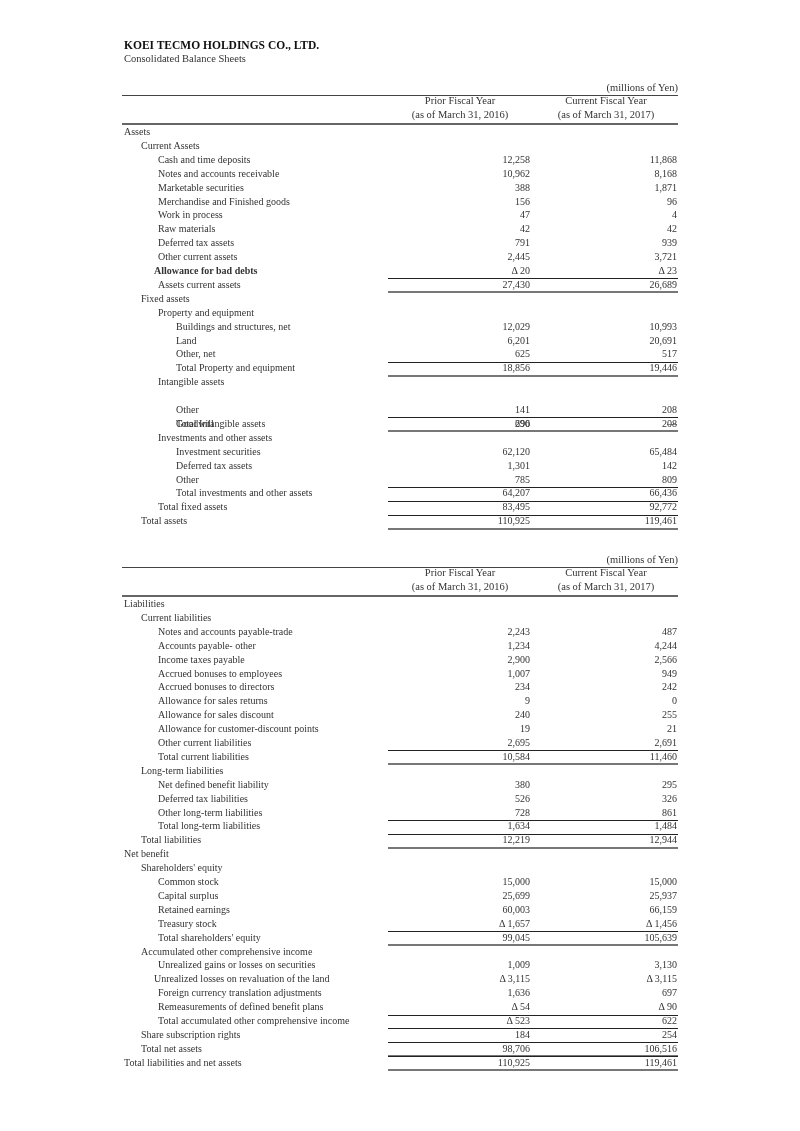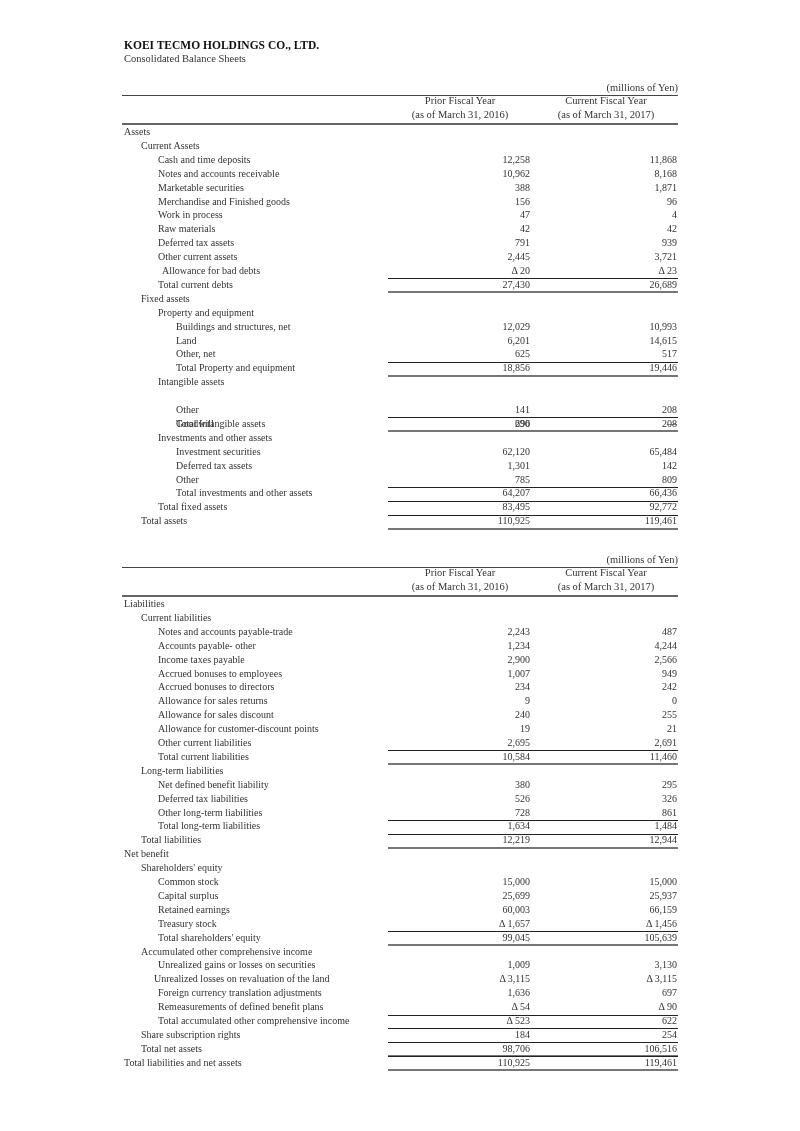--- a/index.html
+++ b/index.html
@@ -86,26 +86,26 @@
         <span class="label" style="left: 36px;">Deferred tax assets</span>
         <span class="v1">791</span>
         <span class="v2">939</span>
       </div>
       <div class="row" style="top: 127.1px;">
         <span class="label" style="left: 36px;">Other current assets</span>
         <span class="v1">2,445</span>
         <span class="v2">3,721</span>
       </div>
       <div class="row" style="top: 141px;">
-        <span class="label" style="left: 40px;">Allowance for bad debts</span>
+        <span class="label" style="left: 32px; font-weight: bold;">Allowance for bad debts</span>
         <span class="v1">Δ 20</span>
         <span class="v2">Δ 23</span>
       </div>
       <div class="row" style="top: 154.9px;">
-        <span class="label" style="left: 36px;">Total current debts</span>
+        <span class="label" style="left: 36px;">Assets current assets</span>
         <span class="v1">27,430</span>
         <span class="v2">26,689</span>
       </div>
       <div class="rule r1" style="top: 155.4px;"></div>
       <div class="rule r2" style="top: 155.4px;"></div>
       <div class="rule grey r1" style="top: 168.4px;"></div>
       <div class="rule grey r2" style="top: 168.4px;"></div>
       <div class="row" style="top: 168.8px;">
         <span class="label" style="left: 19px;">Fixed assets</span>
         <span class="v1"></span>
@@ -117,21 +117,21 @@
         <span class="v2"></span>
       </div>
       <div class="row" style="top: 196.6px;">
         <span class="label" style="left: 54px;">Buildings and structures, net</span>
         <span class="v1">12,029</span>
         <span class="v2">10,993</span>
       </div>
       <div class="row" style="top: 210.5px;">
         <span class="label" style="left: 54px;">Land</span>
         <span class="v1">6,201</span>
-        <span class="v2">14,615</span>
+        <span class="v2">20,691</span>
       </div>
       <div class="row" style="top: 224.4px;">
         <span class="label" style="left: 54px;">Other, net</span>
         <span class="v1">625</span>
         <span class="v2">517</span>
       </div>
       <div class="row" style="top: 238.3px;">
         <span class="label" style="left: 54px;">Total Property and equipment</span>
         <span class="v1">18,856</span>
         <span class="v2">19,446</span>

